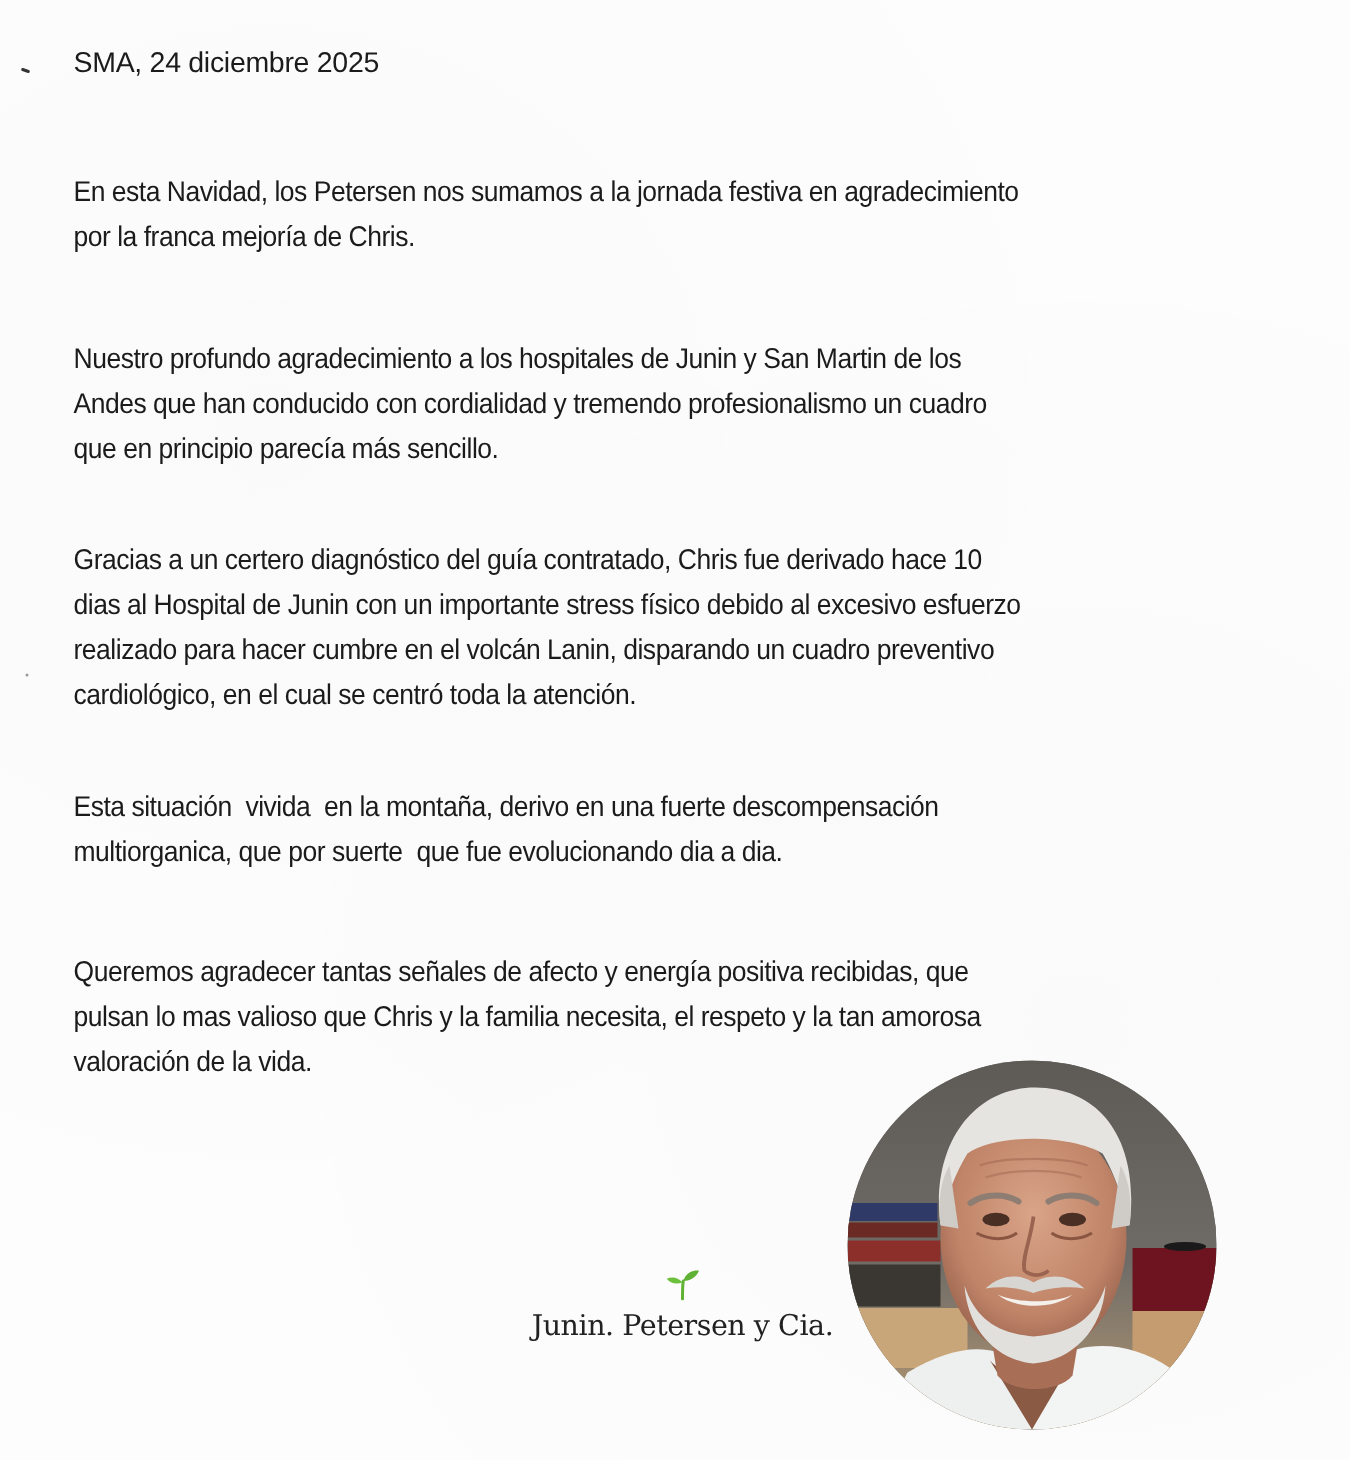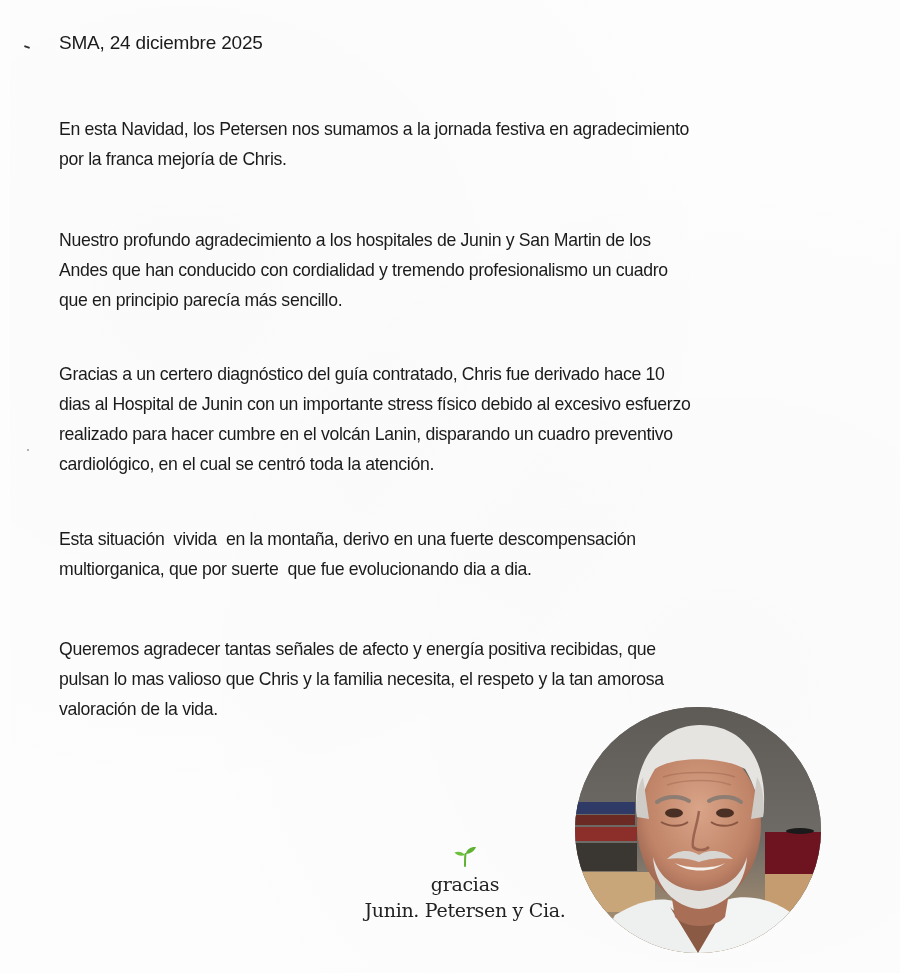--- a/index.html
+++ b/index.html
@@ -15,21 +15,20 @@
       font-family: "Liberation Sans", sans-serif;
       color: #1b1b1b;
     }
     .page {
       position: absolute;
       inset: 0;
       background:
         radial-gradient(ellipse at 20% 30%, rgba(0,0,0,0.012), transparent 60%),
         radial-gradient(ellipse at 80% 70%, rgba(0,0,0,0.010), transparent 60%),
         #fdfdfd;
-      margin-left: 10px;
     }
     .stray-mark {
       position: absolute;
       left: 14px;
       top: 46px;
       width: 6px;
       height: 2px;
       background: #333;
       transform: rotate(20deg);
       border-radius: 1px;
@@ -147,21 +146,20 @@
     <span class="line">pulsan lo mas valioso que Chris y la familia necesita, el respeto y la tan amorosa</span>
     <span class="line">valoración de la vida.</span>
   </p>
 
   <div class="signature">
     <svg class="sprout" viewBox="0 0 26 22">
       <path d="M13 21 C13 16 13 12 13.5 9" stroke="#5fb233" stroke-width="2" fill="none" stroke-linecap="round"></path>
       <path d="M13.5 9 C15 4 19 1.5 24 2 C22.5 6 18.5 9 13.5 9 Z" fill="#5fb233"></path>
       <path d="M13 10 C10 6.5 6 6 2.5 7.5 C4.5 10.5 9 11.5 13 10 Z" fill="#6cc03c"></path>
     </svg>
-    <span class="sig-line">gracias</span>
     <span class="sig-line">Junin. Petersen y Cia.</span>
   </div>
 
   <div class="portrait">
     <svg viewBox="0 0 246 246">
       <defs>
         <radialGradient id="skin" cx="50%" cy="40%" r="60%">
           <stop offset="0%" stop-color="#d9a488"></stop>
           <stop offset="70%" stop-color="#c08468"></stop>
           <stop offset="100%" stop-color="#9c6550"></stop>

